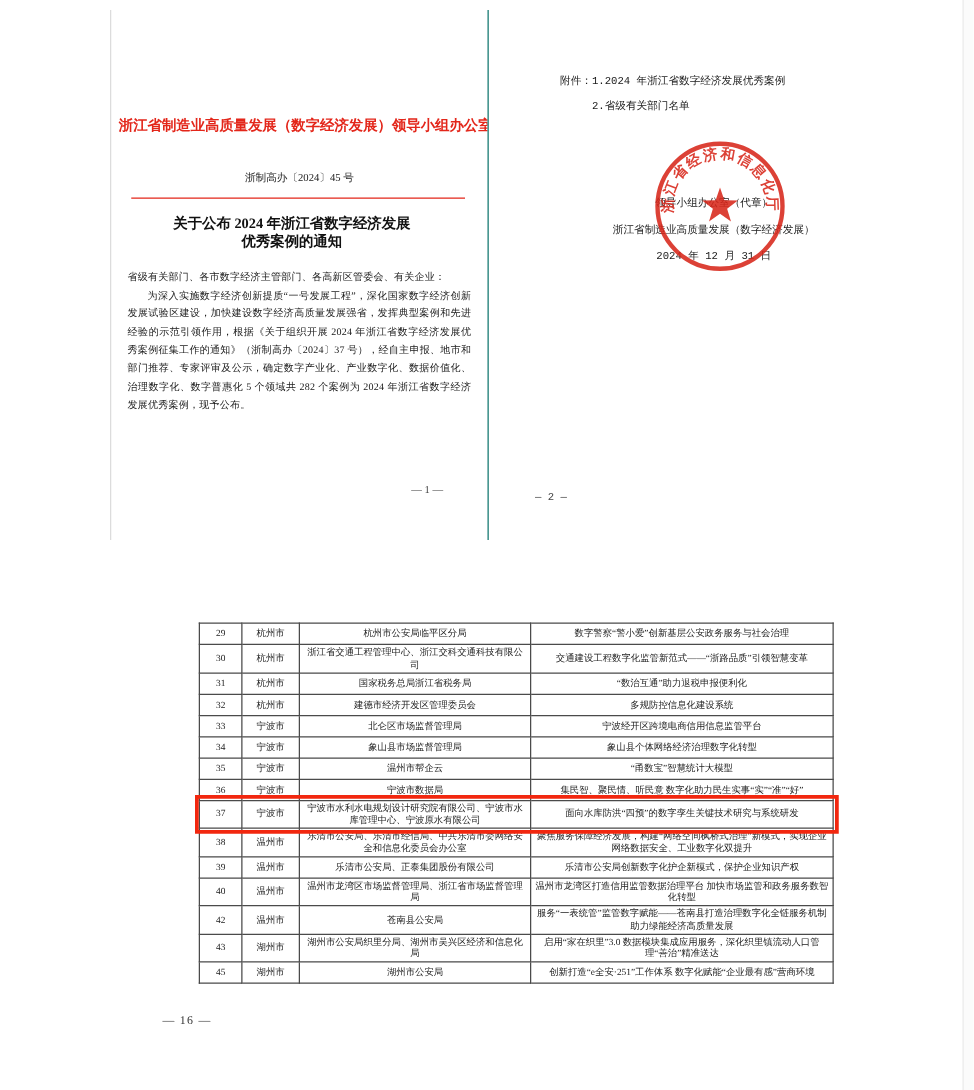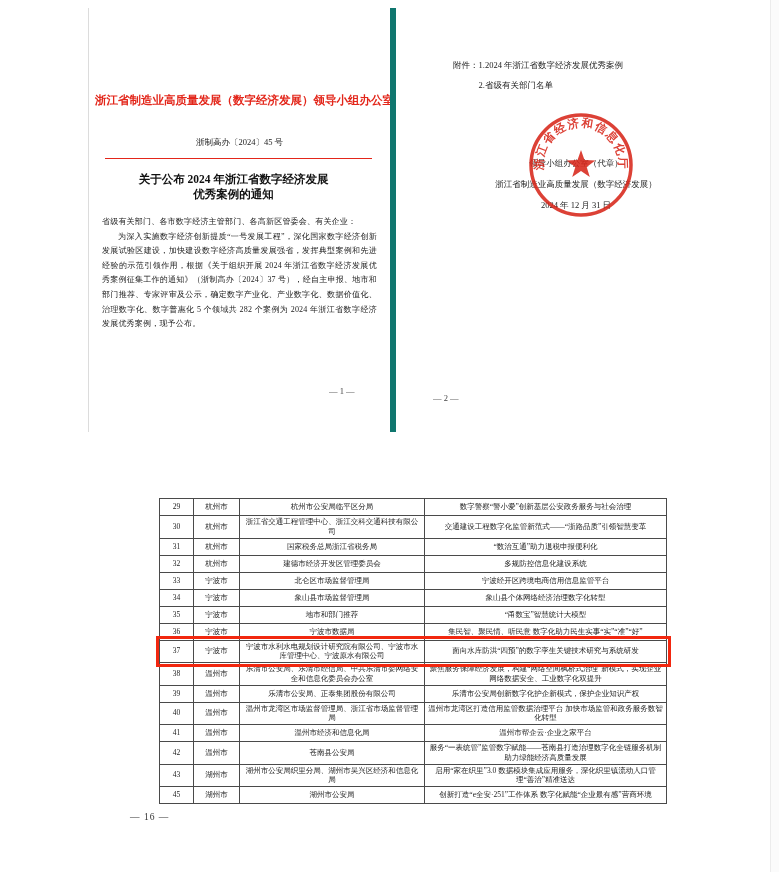--- a/index.html
+++ b/index.html
@@ -7,21 +7,21 @@
   .screen {
     position:relative; width:779px; height:872px; overflow:hidden;
     background:#ffffff; font-family:"Liberation Serif","DejaVu Serif",serif; color:#1e1e1e;
   }
   .right-edge {
     position:absolute; top:0; right:0; width:9px; height:872px;
     background:#fbfbfb; border-left:1px solid #ececec;
   }
   .page { position:absolute; background:#fff; }
   .page-1 { left:88px; top:8px; width:302px; height:424px; border-left:1px solid #dcdcdc; }
-  .page-2 { left:390px; top:8px; width:302px; height:424px; border-left:6px solid #0f766e; }
+  .page-2 { left:390px; top:8px; width:302px; height:424px; border-left:1px solid #0f766e;font-family:Liberation Mono, monospace; }
   .page-3 { left:88px; top:437px; width:604px; height:435px; }
 
   .doc-header {
     position:absolute; left:6px; right:6px; top:85px; text-align:center;
     color:#e3261a; font-weight:bold; font-size:11.5px; letter-spacing:0px; white-space:nowrap;
   }
   .doc-number { position:absolute; left:0; right:0; top:129px; text-align:center; font-size:8.5px; color:#222; }
   .red-rule { position:absolute; left:16px; right:18px; top:150px; height:0; border-top:1.5px solid #e3261a; }
   .doc-title { position:absolute; left:0; right:12px; top:164px; text-align:center; font-weight:bold; font-size:11.5px; line-height:15px; color:#111; }
   .doc-body { position:absolute; left:13px; right:13px; top:207px; font-size:8px; line-height:14.6px; text-align:justify; color:#1a1a1a; letter-spacing:0.2px; }
@@ -137,21 +137,21 @@
   </tr>
           <tr>
     <td>34</td>
     <td>宁波市</td>
     <td>象山县市场监督管理局</td>
     <td>象山县个体网络经济治理数字化转型</td>
   </tr>
           <tr>
     <td>35</td>
     <td>宁波市</td>
-    <td>地市和部门推荐</td>
+    <td>温州市帮企云</td>
     <td>“甬数宝”智慧统计大模型</td>
   </tr>
           <tr>
     <td>36</td>
     <td>宁波市</td>
     <td>宁波市数据局</td>
     <td>集民智、聚民情、听民意  数字化助力民生实事“实”“准”“好”</td>
   </tr>
           <tr class="highlight">
     <td>37</td>
@@ -169,26 +169,20 @@
     <td>39</td>
     <td>温州市</td>
     <td>乐清市公安局、正泰集团股份有限公司</td>
     <td>乐清市公安局创新数字化护企新模式，保护企业知识产权</td>
   </tr>
           <tr>
     <td>40</td>
     <td>温州市</td>
     <td>温州市龙湾区市场监督管理局、浙江省市场监督管理局</td>
     <td>温州市龙湾区打造信用监管数据治理平台  加快市场监管和政务服务数智化转型</td>
-  </tr>
-          <tr>
-    <td>41</td>
-    <td>温州市</td>
-    <td>温州市经济和信息化局</td>
-    <td>温州市帮企云·企业之家平台</td>
   </tr>
           <tr>
     <td>42</td>
     <td>温州市</td>
     <td>苍南县公安局</td>
     <td>服务“一表统管”监管数字赋能——苍南县打造治理数字化全链服务机制助力绿能经济高质量发展</td>
   </tr>
           <tr>
     <td>43</td>
     <td>湖州市</td>

